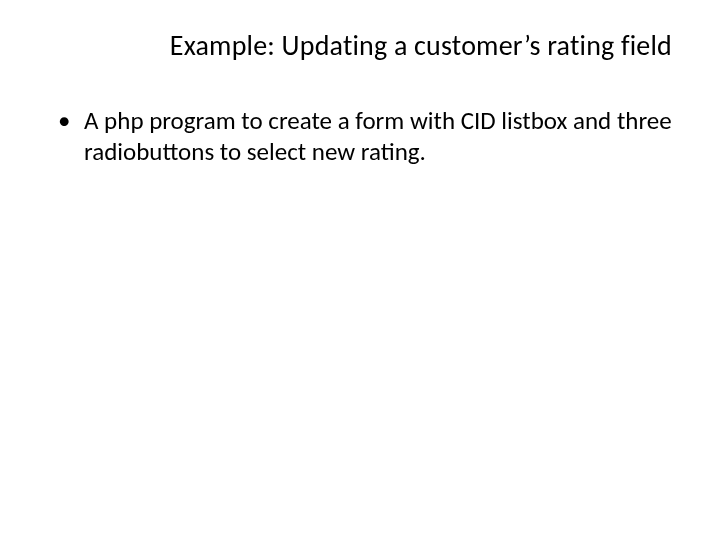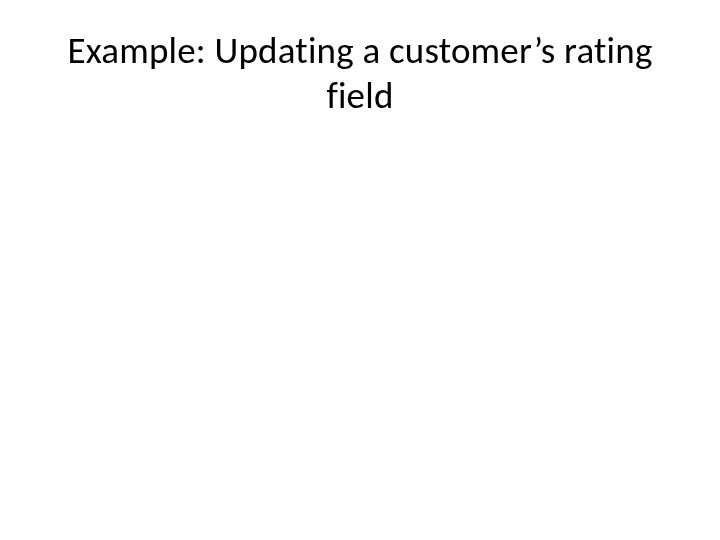--- a/index.html
+++ b/index.html
@@ -6,23 +6,23 @@
     body {
       width: 720px;
       height: 540px;
       background: #ffffff;
       font-family: Calibri, "Segoe UI", Arial, sans-serif;
       color: #000000;
       padding: 24px 48px 24px 48px;
       overflow: hidden;
     }
     .title {
-      font-size: 37px;
+      font-size: 28px;
       font-weight: 400;
-      text-align: center;
+      text-align: right;
       margin-top: 4px;
       margin-bottom: 43px;
       letter-spacing: 0.2px;
     }
     .bullets {
       list-style: none;
       padding-left: 8px;
     }
     .bullets li {
       position: relative;
@@ -39,13 +39,14 @@
       font-size: 25px;
       line-height: 1.22;
     }
   </style>
 </head>
 <body>
 
 <h1 class="title">Example: Updating a customer’s rating field</h1>
 
 <ul class="bullets">
+  <li>A php program to create a form with CID listbox and three radiobuttons to select new rating.</li>
 </ul>
 
 </body></html>

